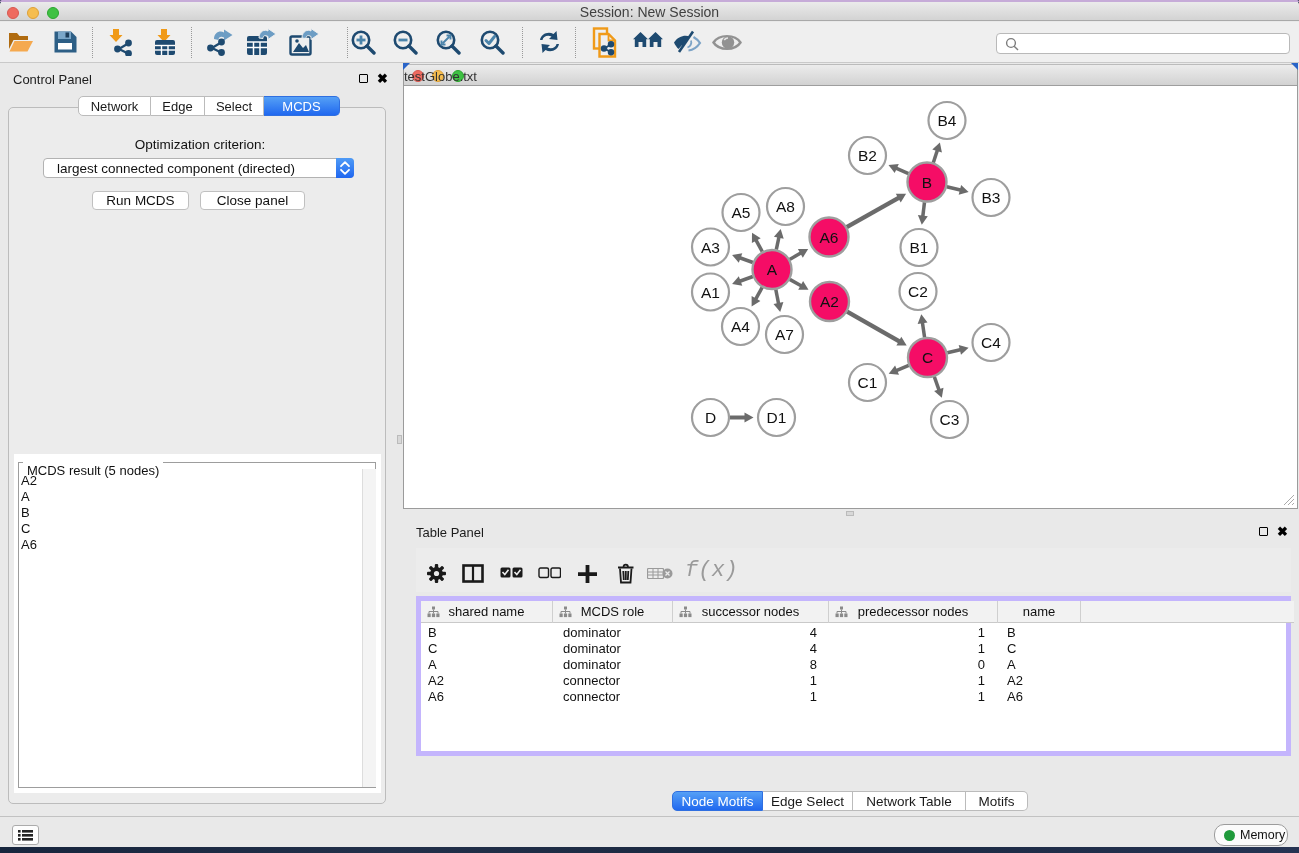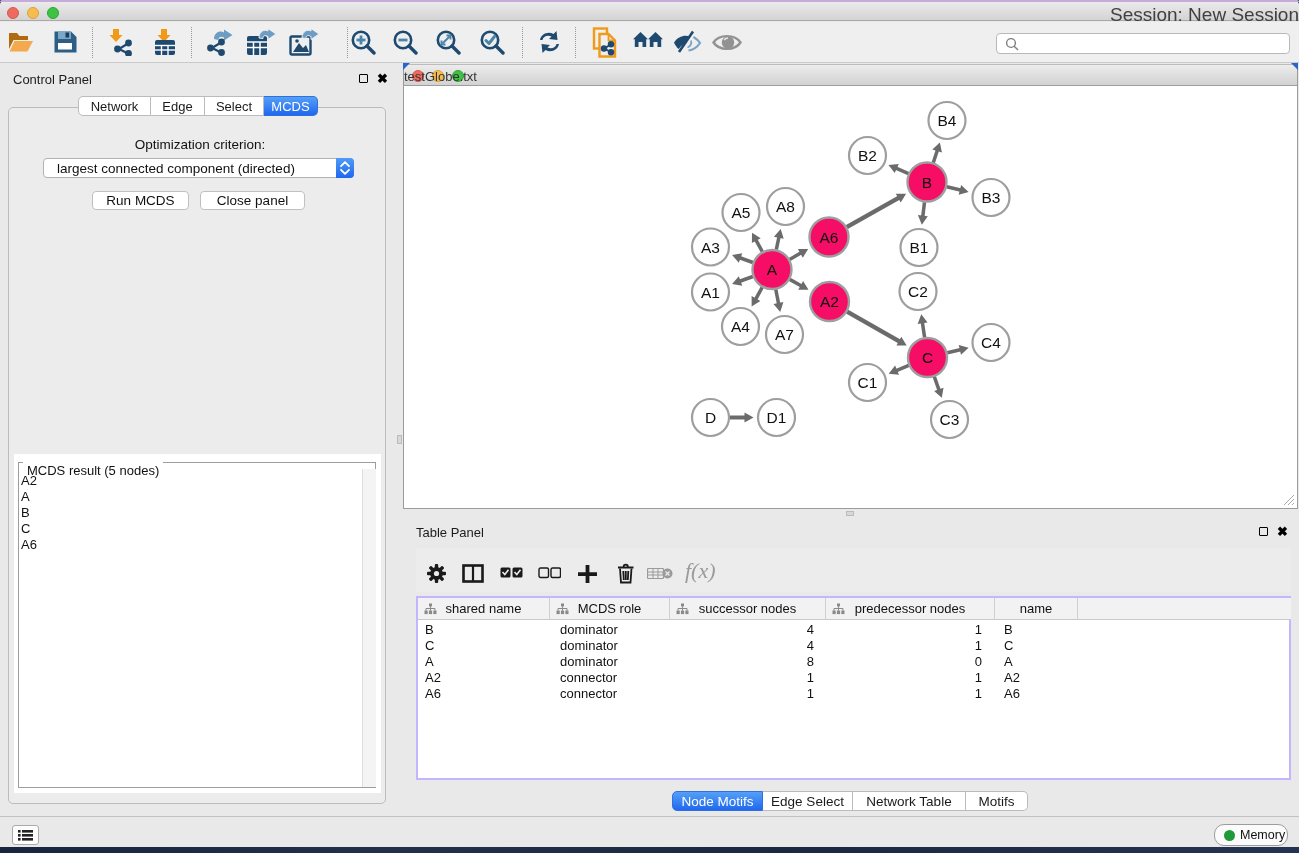--- a/index.html
+++ b/index.html
@@ -1,21 +1,21 @@
 <!DOCTYPE html>
 <html><head><meta charset="utf-8"><style>
 *{margin:0;padding:0;box-sizing:border-box}
 html,body{width:1299px;height:853px;overflow:hidden}
 body{font-family:"Liberation Sans",sans-serif;background:#1d2b42;position:relative}
 #win{position:absolute;left:0;top:0;width:1299px;height:847px;background:#e9e9e9;border-radius:5px 5px 0 0}
 #deskstrip{position:absolute;left:0;top:847px;width:1299px;height:6px;background:linear-gradient(90deg,#17253d,#22304a 30%,#1a2840 60%,#253352)}
 #topstrip{position:absolute;left:0;top:0;width:1299px;height:2px;background:#c6abd8;border-radius:5px 5px 0 0}
 #titlebar{position:absolute;left:0;top:1px;width:1299px;height:20px;background:linear-gradient(#ececec,#d3d3d3);border-bottom:1px solid #a9a9a9;border-radius:5px 5px 0 0}
 #titlebar .tl{position:absolute;top:6px;width:12px;height:12px;border-radius:50%}
-#title{position:absolute;top:3px;width:100%;text-align:right;font-size:19px;color:#404040}
+#title{position:absolute;top:3px;width:100%;text-align:center;font-size:14px;color:#404040}
 #toolbar{position:absolute;left:0;top:22px;width:1299px;height:41px;background:#efefef;border-bottom:1px solid #c9c9c9}
 .tsep{position:absolute;top:5px;height:31px;width:0;border-left:1px dotted #999}
 .ticon{position:absolute;top:0}
 #searchbox{position:absolute;left:996px;top:11px;width:294px;height:21px;background:#fff;border:1px solid #b9b9b9;border-radius:4px}
 
 #cp-title{position:absolute;left:13px;top:72px;font-size:13px;color:#1c1c1c}
 .winbtns{position:absolute;font-size:0}
 .sqbtn{display:inline-block;width:9px;height:9px;border:1.6px solid #000;border-radius:1px;vertical-align:middle}
 .xbtn{display:inline-block;font-size:13px;font-weight:bold;color:#000;vertical-align:middle;line-height:9px}
 #cp-body{position:absolute;left:8px;top:107px;width:378px;height:697px;background:#ececec;border:1px solid #bcbcbc;border-radius:5px}
@@ -36,21 +36,21 @@
 #mcds-list{position:absolute;left:7px;top:19px;font-size:13px;color:#111;line-height:16px}
 #mcds-sb{position:absolute;right:5px;top:15px;width:14px;height:318px;background:#f4f4f4;border-left:1px solid #ddd}
 
 #netwin{position:absolute;left:403px;top:64px;width:895px;height:445px;background:#fff;border:1px solid #9b9b9b;border-top:none}
 #net-tb{position:absolute;left:0;top:0;width:893px;height:22px;background:linear-gradient(#ececec,#d2d2d2);border-top:1px solid #bbb;border-bottom:1px solid #9e9e9e}
 #net-title{position:absolute;top:4px;width:100%;font-size:13px;color:#333}
 .corner{position:absolute;width:0;height:0;z-index:5}
 
 #tp-title{position:absolute;left:416px;top:525px;font-size:13px;color:#1c1c1c}
 #tp-toolbar{position:absolute;left:416px;top:548px;width:875px;height:44px;background:#ececec}
-#tbl{position:absolute;left:416px;top:596px;width:875px;height:184px;background:#fff;border:2px solid #c4b5fd}
+#tbl{position:absolute;left:416px;top:596px;width:875px;height:160px;background:#fff;border:5px solid #c4b5fd}
 #tbl-head{position:absolute;left:0;top:0;width:873px;height:22px;background:#f2f2f2;border-bottom:1px solid #c9c9c9;font-size:13px;color:#111}
 .hcell{position:absolute;top:0;height:22px;line-height:21px;text-align:center;border-right:1px solid #cfcfcf}
 .hicon{position:absolute;left:6px;top:5px}
 .trow{position:absolute;left:0;width:873px;height:16px;font-size:13px;color:#111}
 .tc{position:absolute;top:0;height:16px;line-height:16px}
 
 #bot-tabs{position:absolute;left:672px;top:791px;height:20px;font-size:0;z-index:2}
 #bot-tabs .tab{display:inline-block;height:20px;line-height:19px;font-size:13.5px;text-align:center;background:#fff;border:1px solid #bbb;border-left:none;color:#1a1a1a;vertical-align:top}
 #bot-tabs .tab:first-child{border-left:1px solid #bbb;border-radius:5px 0 0 5px}
 #bot-tabs .tab.last{border-radius:0 5px 5px 0}
@@ -199,21 +199,21 @@
       <svg style="position:absolute;left:8px;top:3px" width="15" height="15" viewBox="0 0 15 15">
         <circle cx="6" cy="6" r="4.4" fill="none" stroke="#7d7d7d" stroke-width="1.4"></circle>
         <line x1="9.2" y1="9.2" x2="13" y2="13" stroke="#7d7d7d" stroke-width="1.4"></line>
       </svg>
     </div>
   </div>
 <div id="cp-title">Control Panel</div>
 <div class="winbtns" style="left:359px;top:74px"><span class="sqbtn"></span><span style="display:inline-block;width:9px"></span><span class="xbtn">✖</span></div>
 <div id="cp-body"></div>
 <div id="cp-tabs">
-  <span class="tab" style="width:73px">Network</span><span class="tab" style="width:54px">Edge</span><span class="tab" style="width:59px">Select</span><span class="tab sel last" style="width:54px">MCDS</span>
+  <span class="tab" style="width:73px">Network</span><span class="tab" style="width:54px">Edge</span><span class="tab" style="width:59px">Select</span><span class="tab sel last" style="width:76px">MCDS</span>
 </div>
 <div id="opt-label">Optimization criterion:</div>
 <div id="opt-dd">
     <span class="txt">largest connected component (directed)</span>
   <span class="cap">
       <svg width="18" height="20" viewBox="0 0 18 20">
         <path d="M5 8.2 L9 4.2 L13 8.2" fill="none" stroke="#fff" stroke-width="1.8" stroke-linecap="round" stroke-linejoin="round"></path>
         <path d="M5 11.8 L9 15.8 L13 11.8" fill="none" stroke="#fff" stroke-width="1.8" stroke-linecap="round" stroke-linejoin="round"></path>
       </svg>
     </span>
@@ -375,21 +375,21 @@
       <rect x="0.5" y="0.5" width="16" height="10" rx="1" fill="none" stroke="#9a9a9a" stroke-width="1.2"></rect>
       <g stroke="#9a9a9a" stroke-width="1">
         <line x1="0.5" y1="4" x2="16.5" y2="4"></line>
         <line x1="0.5" y1="7" x2="16.5" y2="7"></line>
         <line x1="6" y1="0.5" x2="6" y2="10.5"></line>
         <line x1="11" y1="0.5" x2="11" y2="10.5"></line>
       </g>
       <circle cx="20.5" cy="5.5" r="5" fill="#9a9a9a"></circle>
       <path d="M18.5 3.5 L22.5 7.5 M22.5 3.5 L18.5 7.5" stroke="#ececec" stroke-width="1.3"></path>
     </svg>
-    <div style="position:absolute;left:269px;top:10px;font-family:Liberation Serif, serif;font-style:italic;font-size:22px;color:#9a9a9a">f(x)</div>
+    <div style="position:absolute;left:269px;top:10px;font-family:Liberation Mono, monospace;font-style:italic;font-size:22px;color:#9a9a9a">f(x)</div>
   </div>
 <div id="tbl">
     <div id="tbl-head">
       <div class="hcell" style="left:0px;width:132px"><span class="hicon" style="left:6px;top:5px">
           <svg width="13" height="12" viewBox="0 0 13 12">
             <g fill="#8a8a8a">
               <rect x="5" y="0.5" width="3" height="3"></rect>
               <rect x="0.5" y="7.5" width="3.2" height="3.6"></rect>
               <rect x="4.9" y="7.5" width="3.2" height="3.6"></rect>
               <rect x="9.3" y="7.5" width="3.2" height="3.6"></rect>

